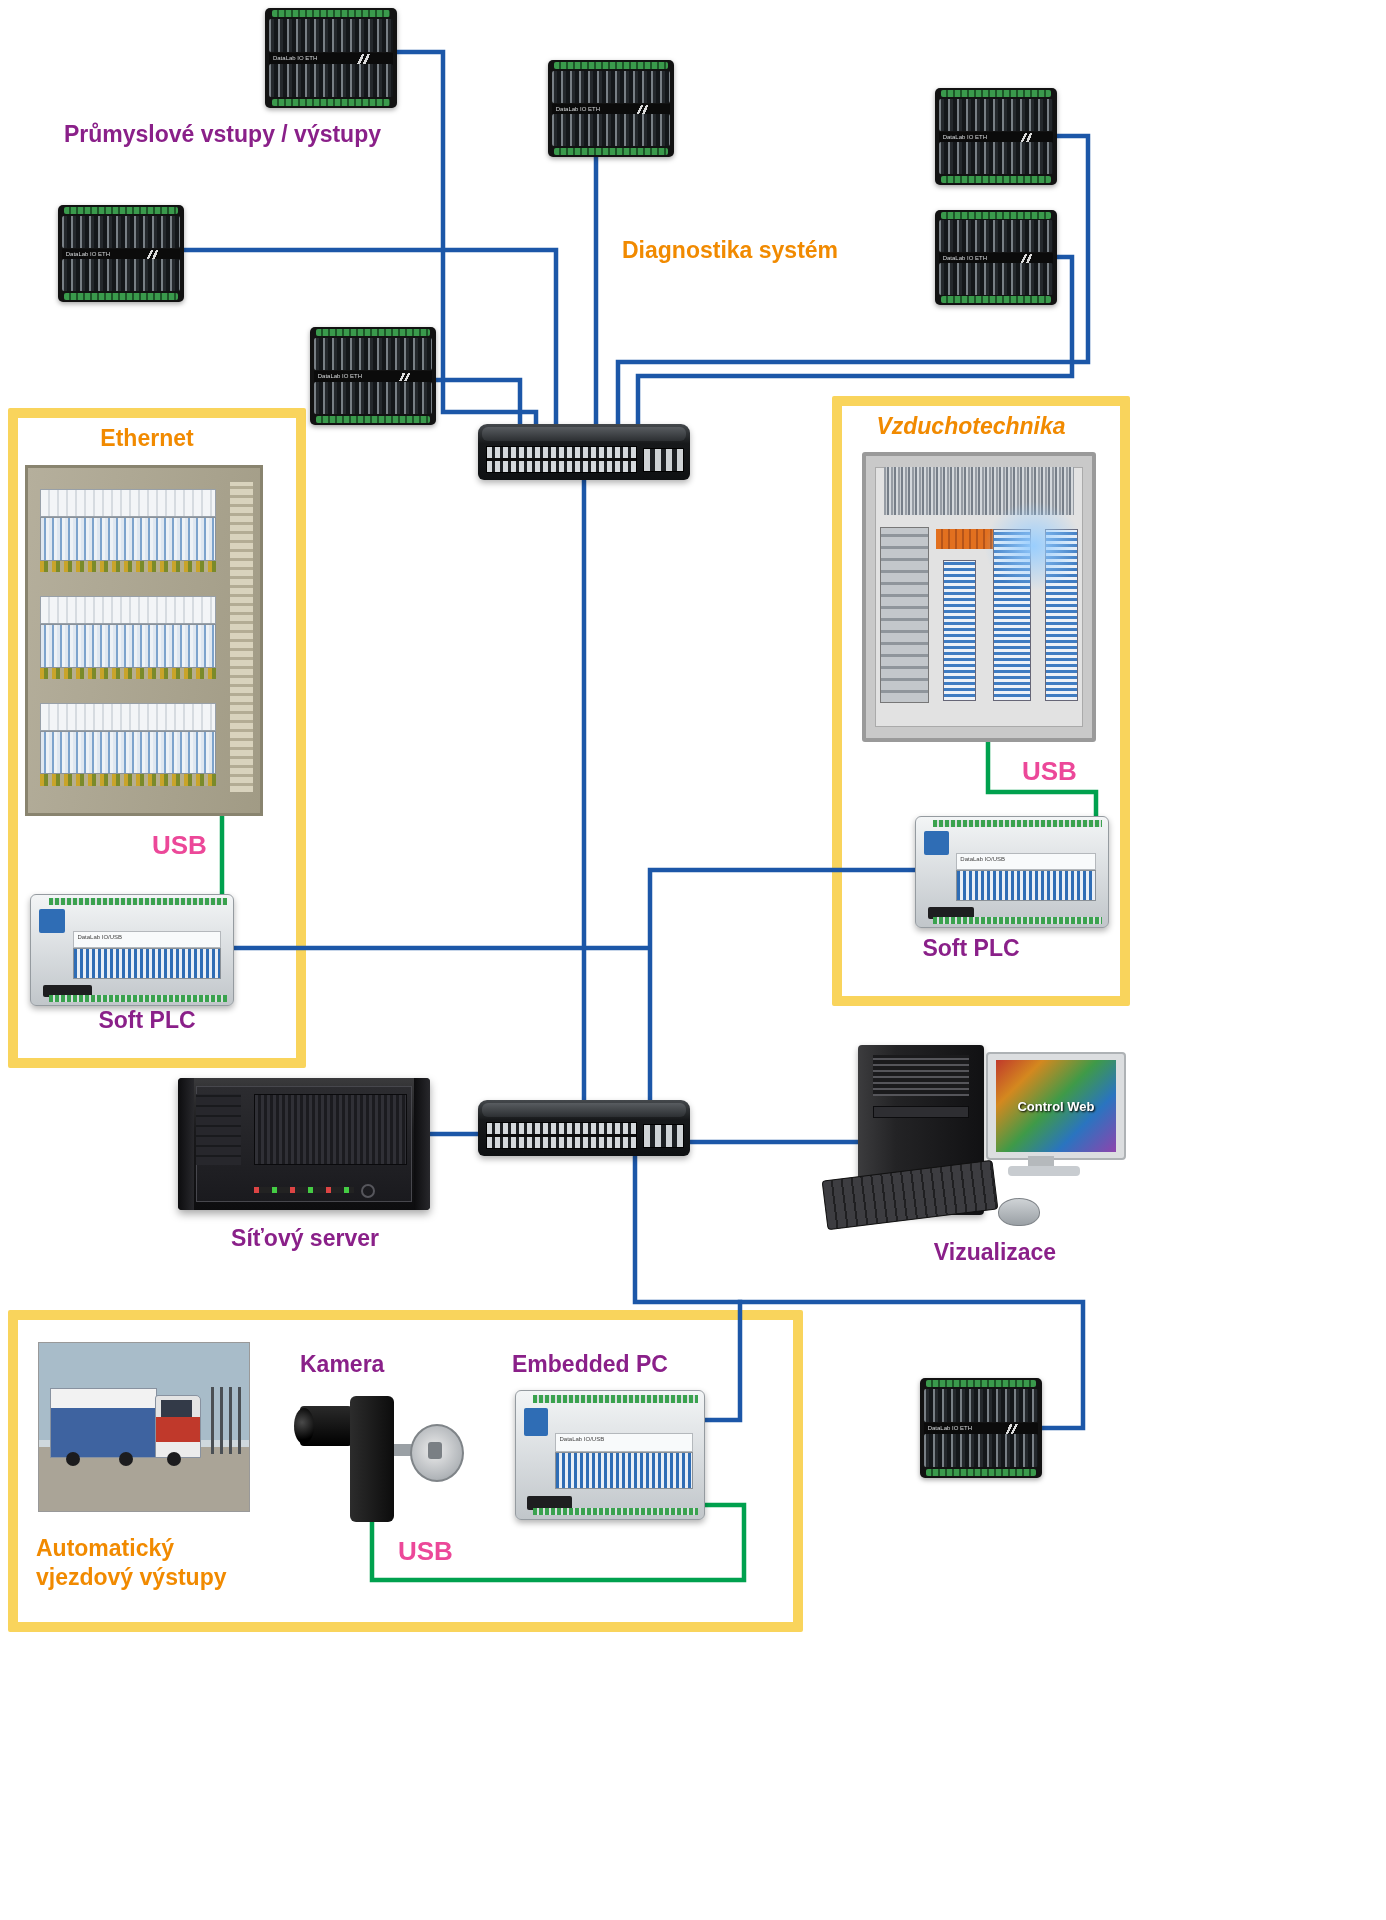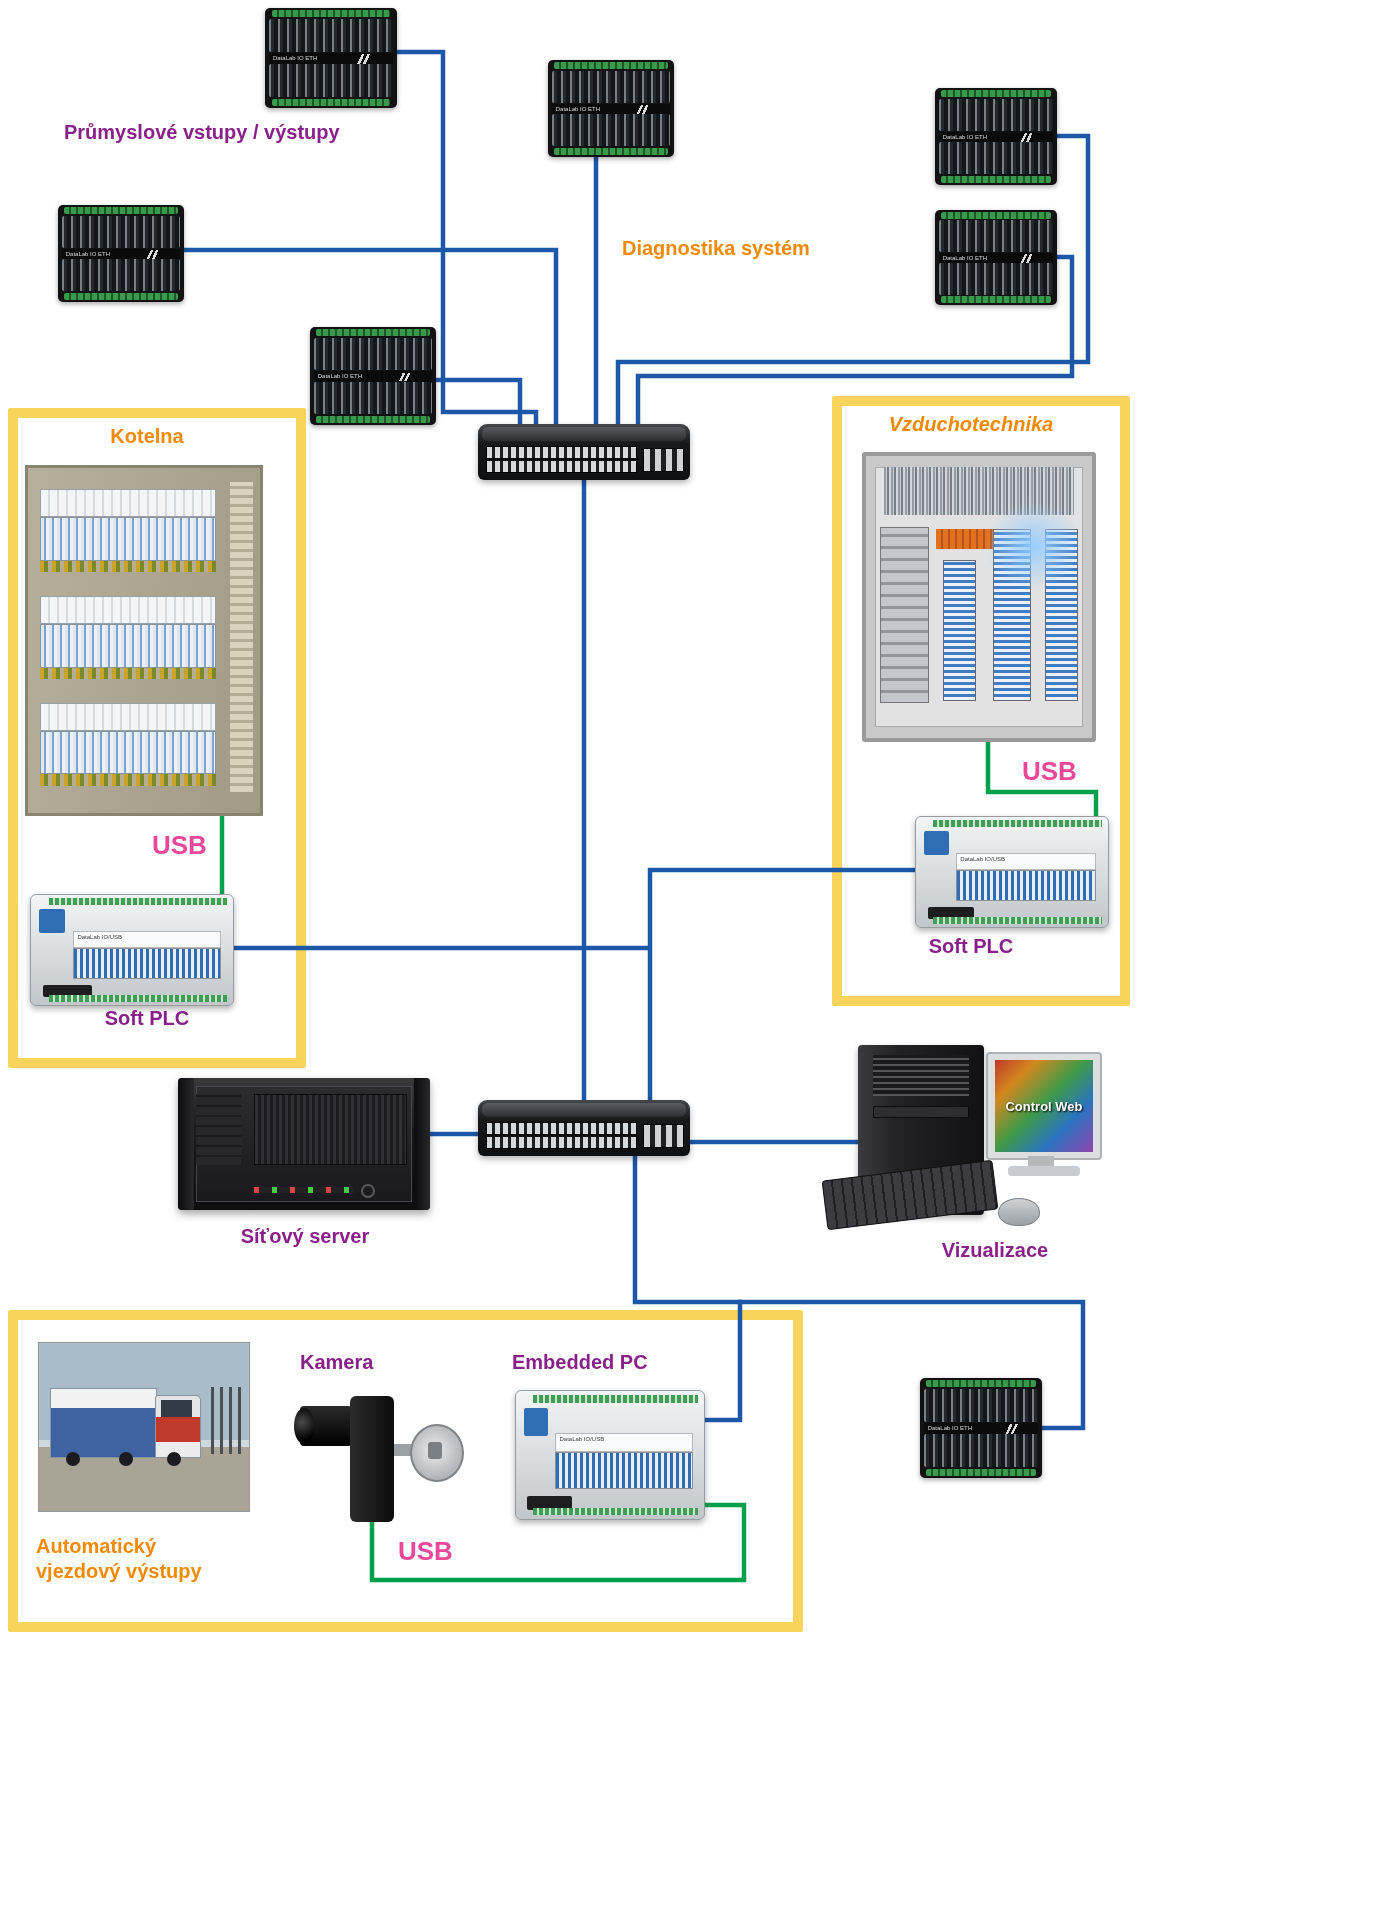--- a/index.html
+++ b/index.html
@@ -5,21 +5,21 @@
   html,body{margin:0;padding:0;background:#fff;}
   .canvas{position:relative;width:1386px;height:1920px;background:#fff;overflow:hidden;
           font-family:"Liberation Sans",sans-serif;}
 
   
   .lbl{position:absolute;font-weight:bold;z-index:6;white-space:nowrap;}
   .purple{color:#8a2089;}
   .orange{color:#f18a00;}
   .blue{color:#1c57a8;}
   .green{color:#ec4899;}
-  .f27{font-size:20px;line-height:1.25;}
+  .f27{font-size:23px;line-height:1.25;}
   .f26{font-size:26px;}
   .f30{font-size:30px;}
   .center{text-align:center;white-space:normal;}
 
   
   .ybox{position:absolute;border:10px solid #f9d45c;border-radius:2px;background:transparent;z-index:1;}
 
   
   .cables{position:absolute;left:0;top:0;z-index:3;}
 
@@ -100,21 +100,21 @@
   .srv-leds{position:absolute;left:30%;bottom:13%;width:40%;height:6px;
           background:repeating-linear-gradient(90deg,#d44 0 5px,#222 5px 18px,#4c4 18px 23px,#222 23px 36px);}
   .srv-lock{position:absolute;right:22%;bottom:9%;width:10px;height:10px;border-radius:50%;border:2px solid #56565c;}
 
   
   .tower{position:absolute;background:linear-gradient(90deg,#3c3c3e,#232325 30%,#111113);
           border-radius:4px;z-index:4;box-shadow:0 3px 6px rgba(0,0,0,.3);}
   .tw-vents{position:absolute;left:12%;right:12%;top:6%;height:24%;
           background:repeating-linear-gradient(0deg,#55555a 0 2px,#1a1a1c 2px 6px);}
   .tw-bay{position:absolute;left:12%;right:12%;top:36%;height:6%;background:#2e2e32;border:1px solid #0c0c0e;}
-  .monitor{position:absolute;background:#dcdee0;border:2px solid #aeb2b5;border-radius:4px;z-index:4;}
+  .monitor{position:absolute;background:#dcdee0;border:2px solid #aeb2b5;border-radius:4px;z-index:4;padding-left:24px;}
   .mon-screen{position:absolute;inset:6%;display:flex;align-items:center;justify-content:center;
           background:linear-gradient(135deg,#c0392b 0%,#d4881f 22%,#3f9a48 48%,#2a74c0 72%,#8e44ad 100%);}
   .mon-text{color:#fff;font-weight:bold;font-size:13px;text-shadow:1px 1px 2px #000;}
   .mon-neck{position:absolute;background:#b5b9bc;z-index:4;}
   .mon-base{position:absolute;background:#c8ccd0;border-radius:4px;z-index:4;}
   .keyboard{position:absolute;border-radius:4px;z-index:4;transform:rotate(-7deg);border:1px solid #111;
           background:repeating-linear-gradient(90deg,#3d3d41 0 8px,#202022 8px 10px),
                      repeating-linear-gradient(0deg,rgba(255,255,255,.08) 0 8px,rgba(0,0,0,.5) 8px 10px),#2b2b2d;}
   .mouse{position:absolute;border-radius:50% 50% 46% 46%;background:linear-gradient(#cfd3d6,#9aa0a5);
           border:1px solid #7d8287;z-index:4;}
@@ -332,21 +332,21 @@
     <div class="plc-terms"></div>
     <div class="plc-slot"></div>
     <div class="plc-gb"></div>
   </div>
 
   <div class="lbl purple f27" style="left:64px;top:120px;">
     <div>Průmyslové vstupy / výstupy</div>
   </div>
   <div class="lbl orange f27" style="left:622px;top:236px;">Diagnostika systém</div>
 
-  <div class="lbl orange f27 center" style="left:8px;top:424px;width:278px;">Kotelna</div>
+  <div class="lbl orange f27 center" style="left:8px;top:424px;width:278px;">Ethernet</div>
   <div class="lbl orange f27 center" style="left:832px;top:412px;width:278px;font-style:italic;">Vzduchotechnika</div>
 
   <div class="lbl green f26" style="left:152px;top:830px;">USB</div>
   <div class="lbl green f26" style="left:1022px;top:756px;">USB</div>
   <div class="lbl green f26" style="left:398px;top:1536px;">USB</div>
 
   <div class="lbl purple f27 center" style="left:8px;top:1006px;width:278px;">Soft PLC</div>
   <div class="lbl purple f27 center" style="left:832px;top:934px;width:278px;">Soft PLC</div>
 
 

